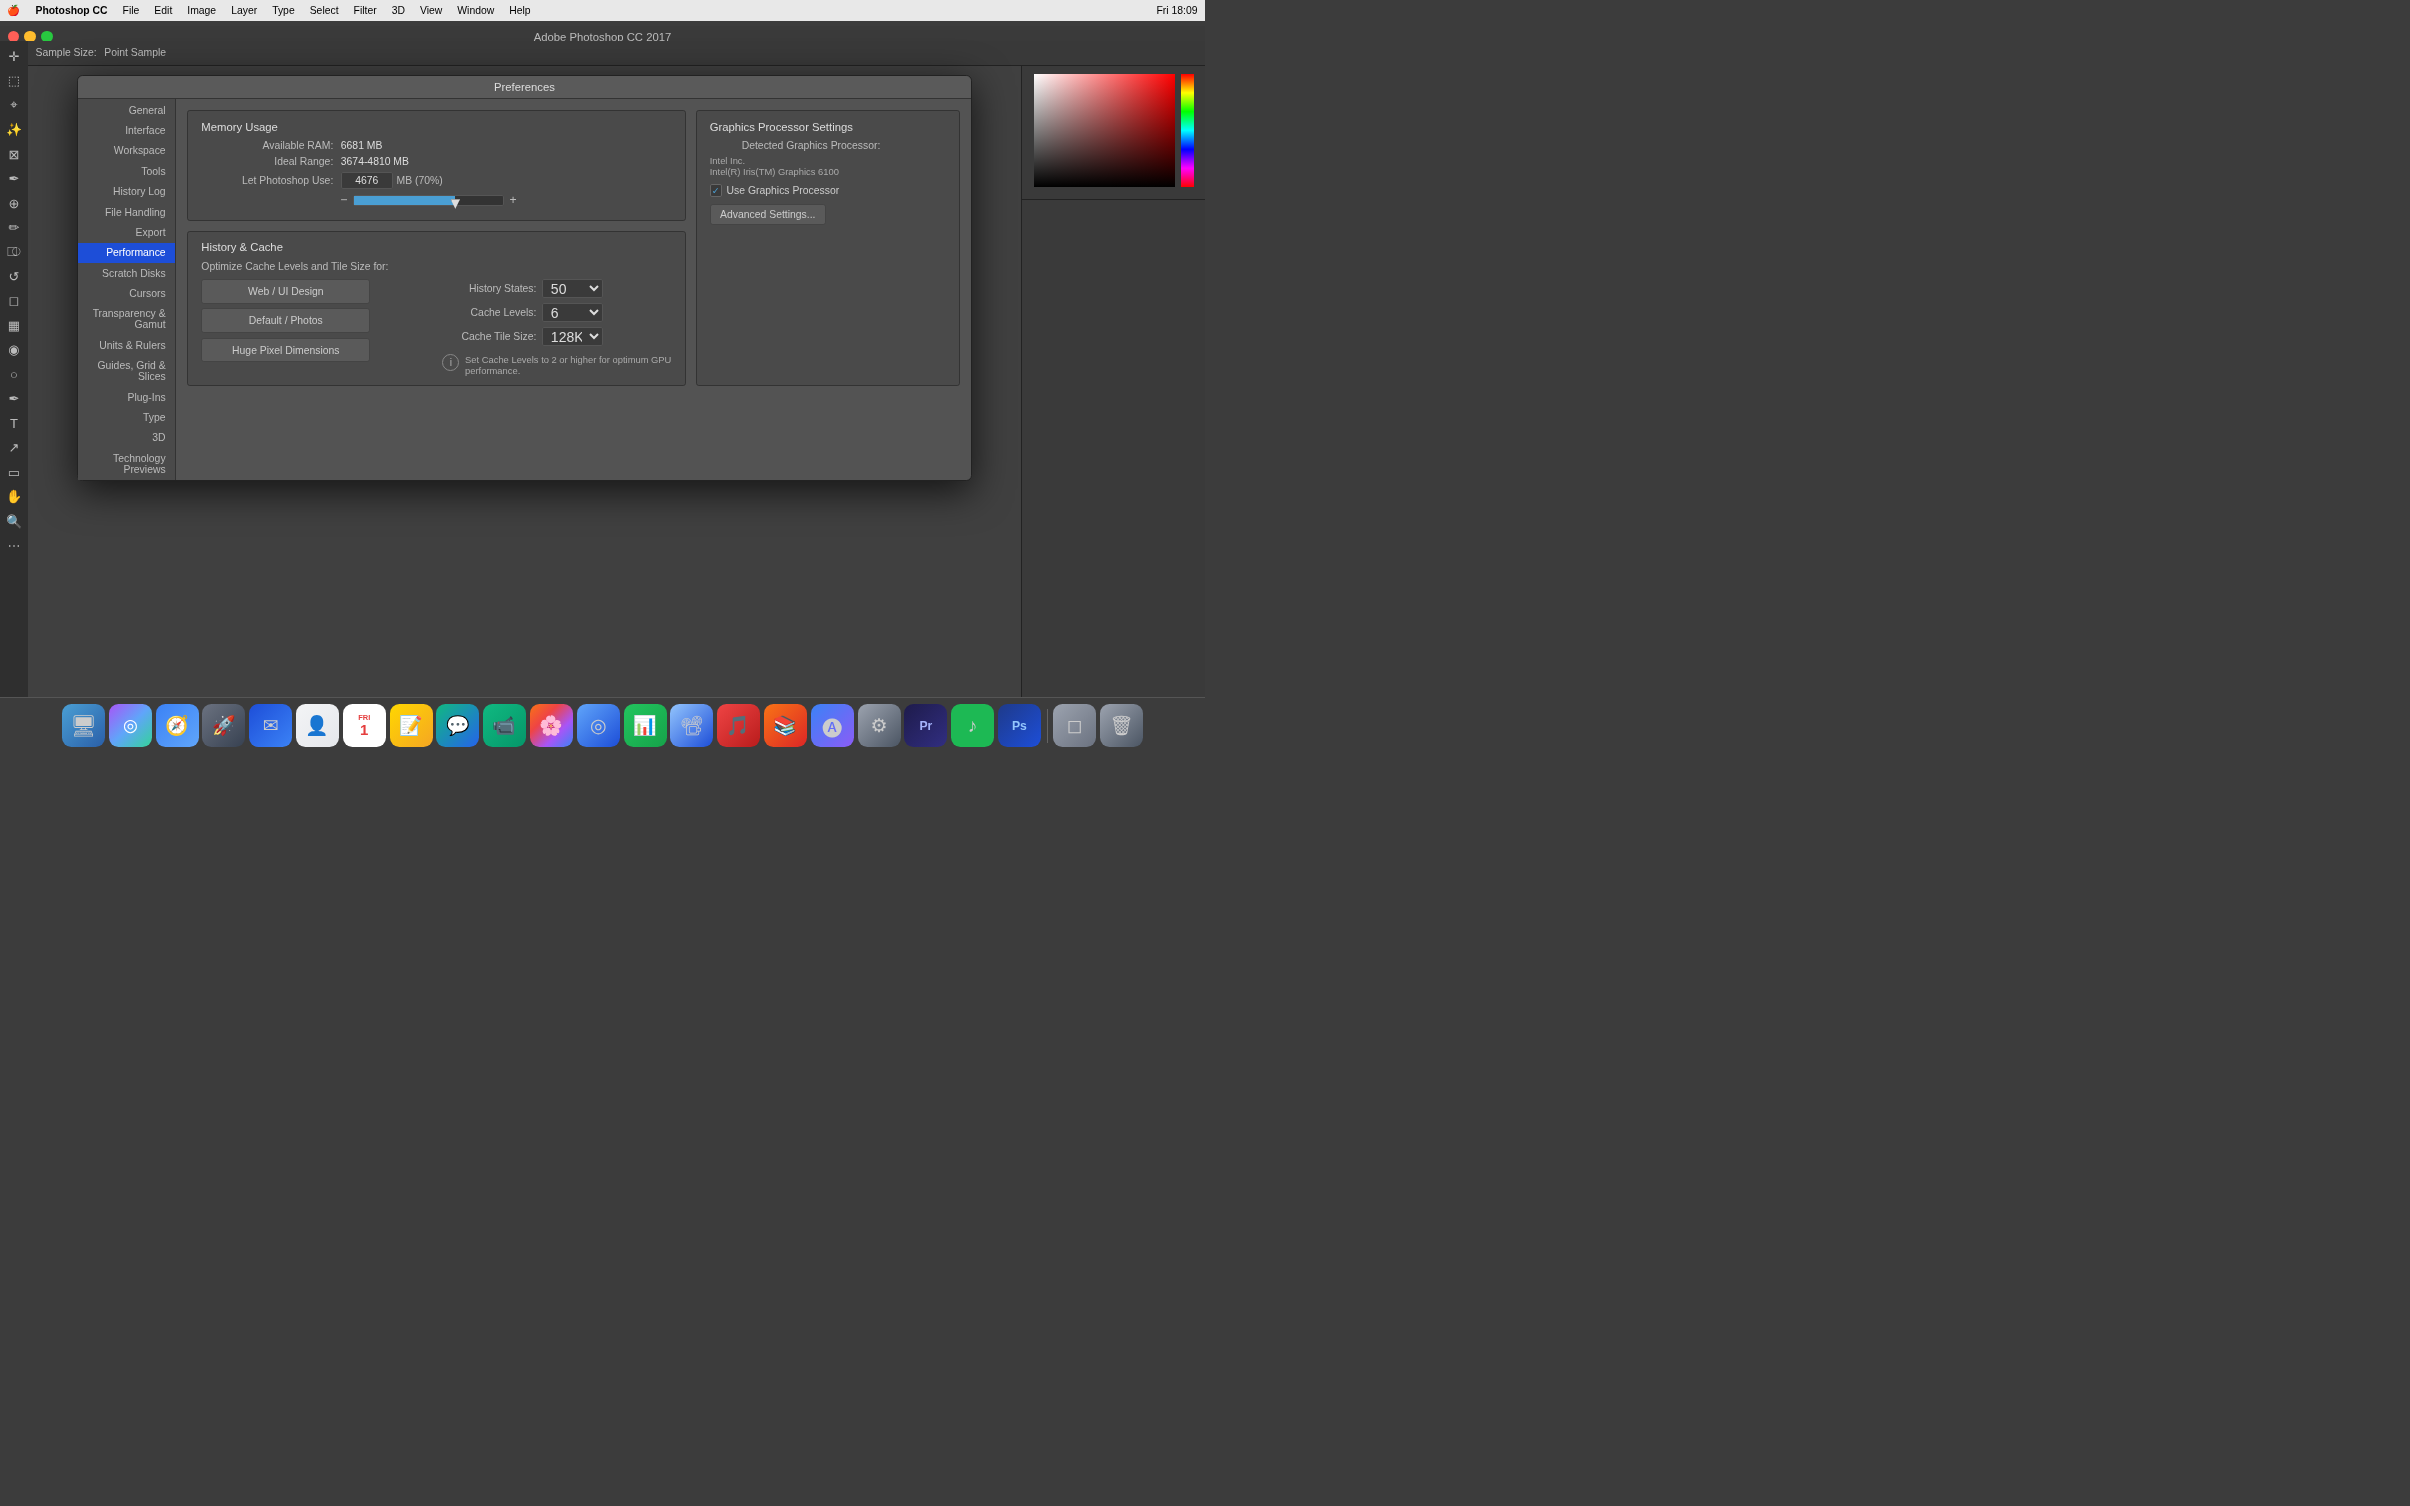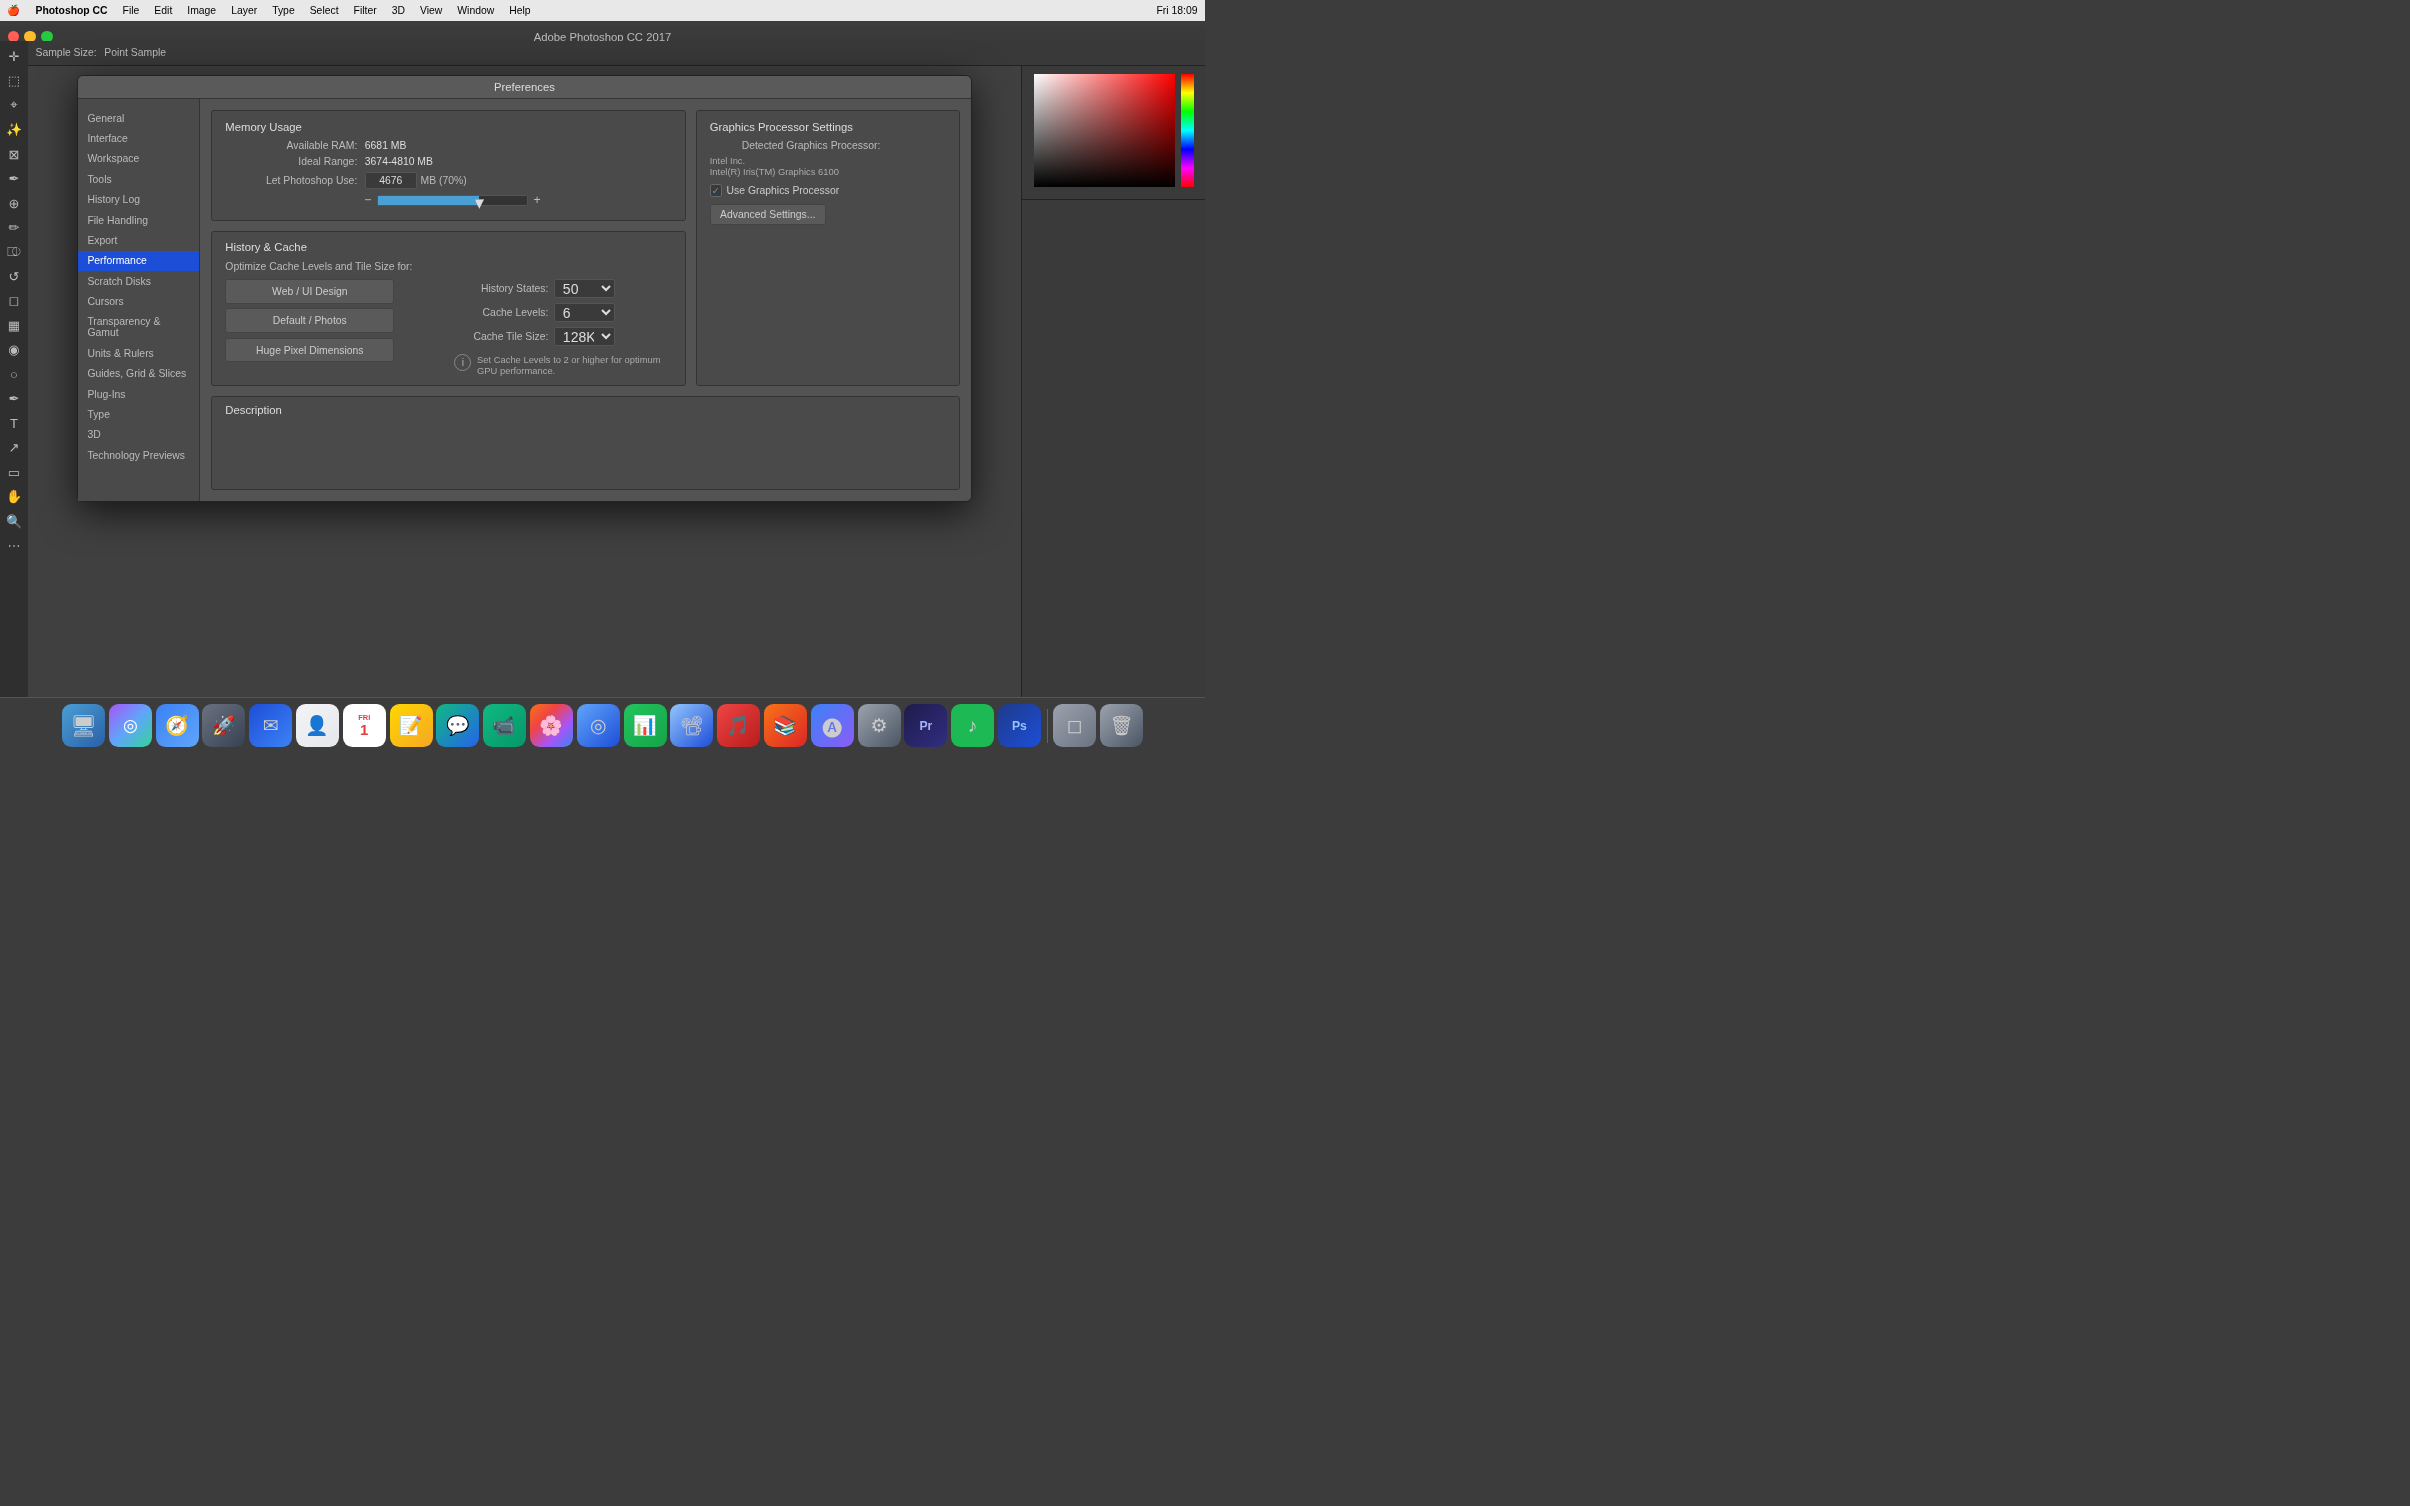--- a/index.html
+++ b/index.html
@@ -171,24 +171,25 @@
       color: #ddd;
       border-bottom: 0.9px solid #333;
     }
     .dialog-body {
       display: flex;
       flex: 1;
     }
 
     
     .pref-sidebar {
-      width: 122px;
+      width: 98px;
       background: #4a4a4a;
-      padding: 9px 0;
+      padding: 1px 0;
       border-right: 0.9px solid #333;
+      text-align: right;
     }
     .pref-sidebar-item {
       padding: 4.7px 9.4px;
       font-size: 10.4px;
       color: #bbb;
       cursor: pointer;
     }
     .pref-sidebar-item.active {
       background: #1d4ed8;
       color: #fff;
@@ -657,23 +658,20 @@
                 <div>Intel(R) Iris(TM) Graphics 6100</div>
               </div>
               <div class="gpu-checkbox-row">
                 <div class="checkbox checked"></div>
                 <span>Use Graphics Processor</span>
               </div>
               <button class="adv-btn">Advanced Settings...</button>
             </div>
           </div>
 
-          <div class="desc-section">
-            <div class="desc-title">Description</div>
-          </div>
         </div>
 
       </div>
     </div>
   </div>
 </div>
 
 <div class="right-panel">
   <div class="right-panel-section">
     <div style="position:relative;width:160px;height:118px;margin:3.8px auto;">

